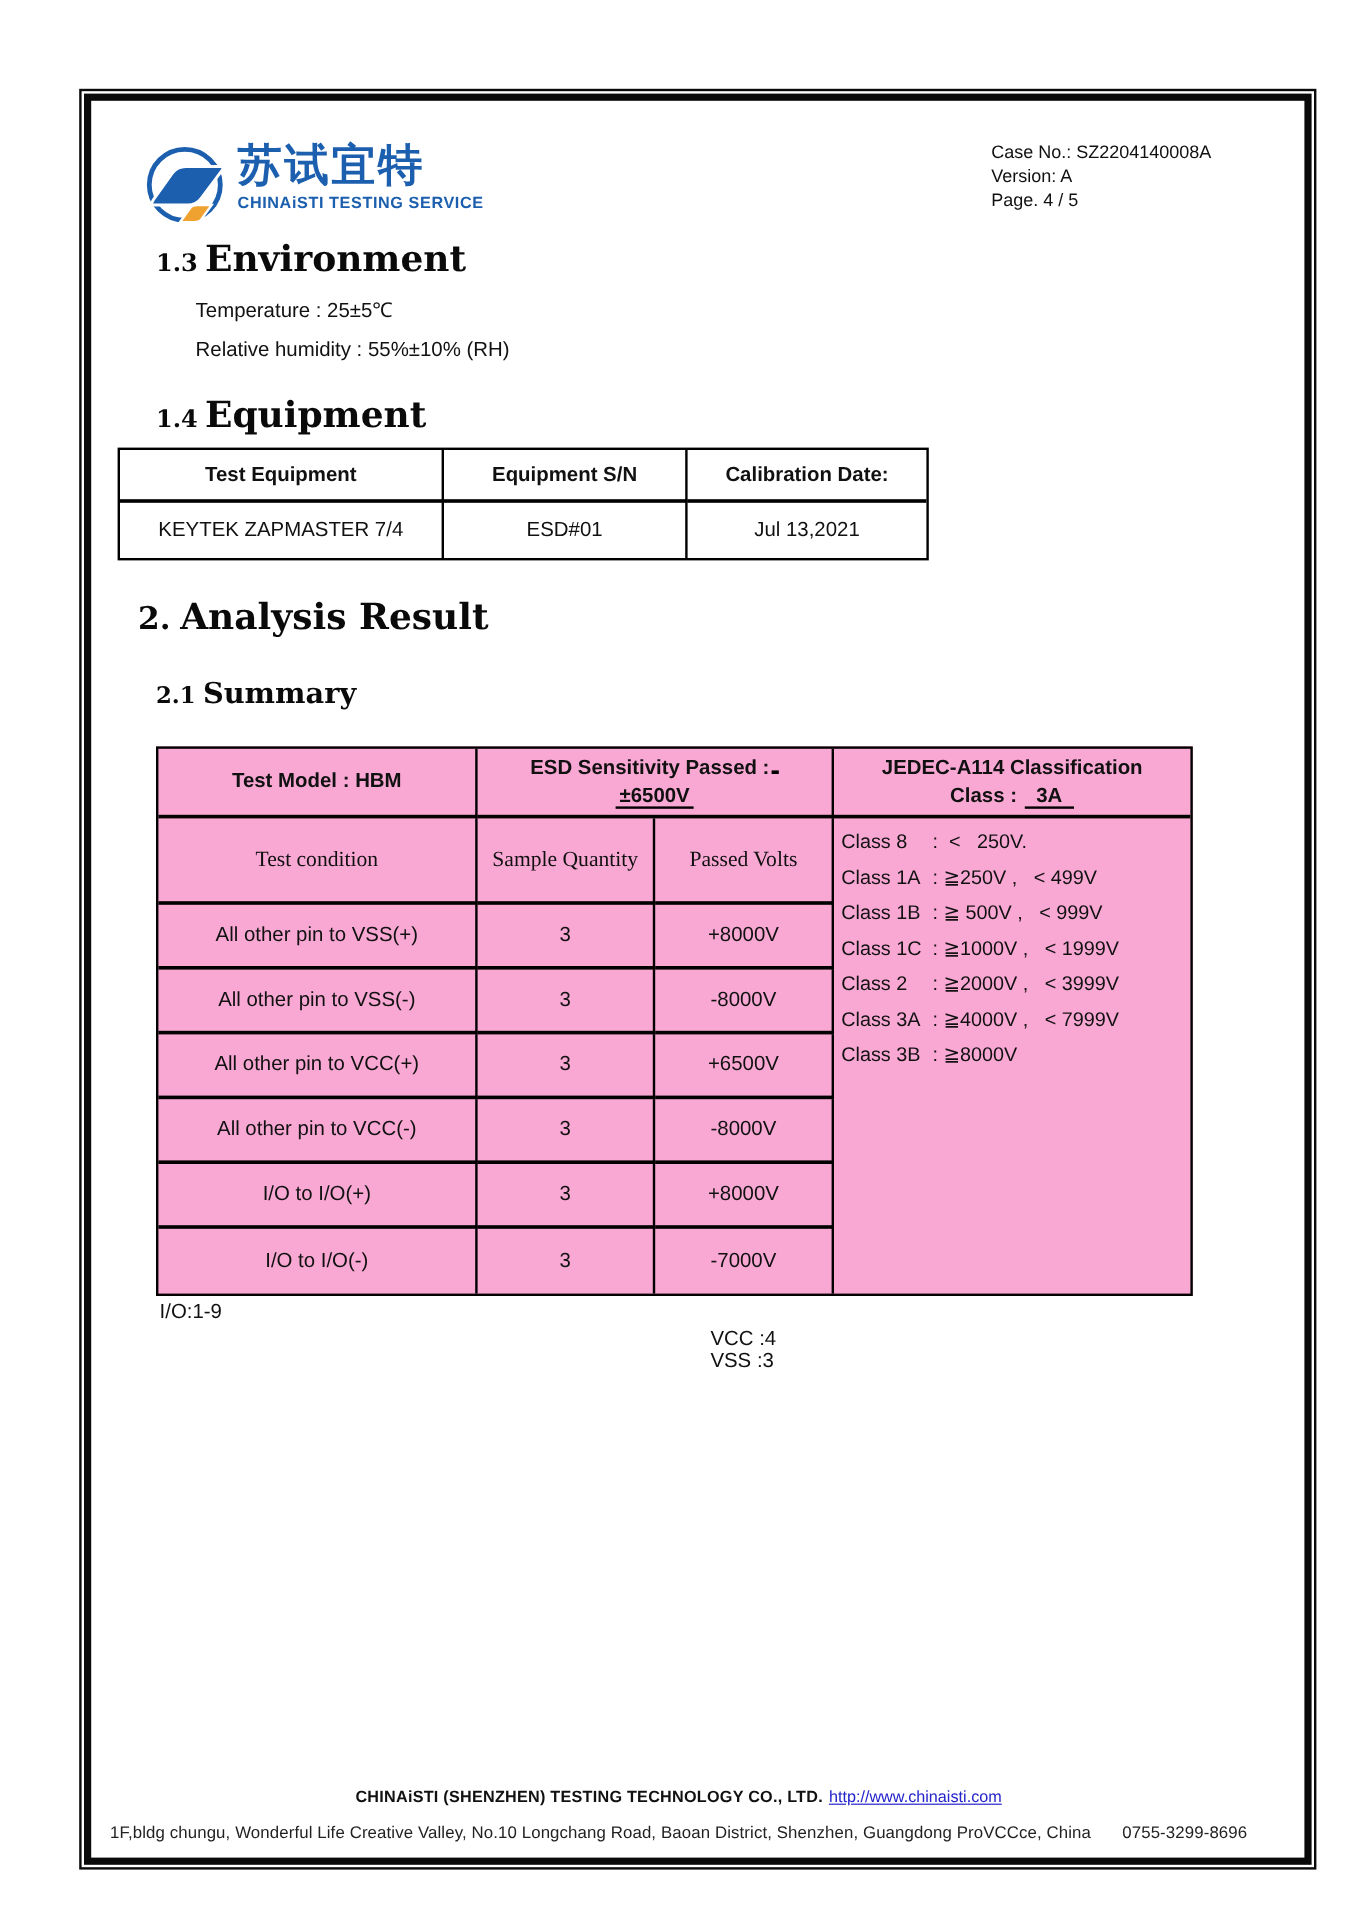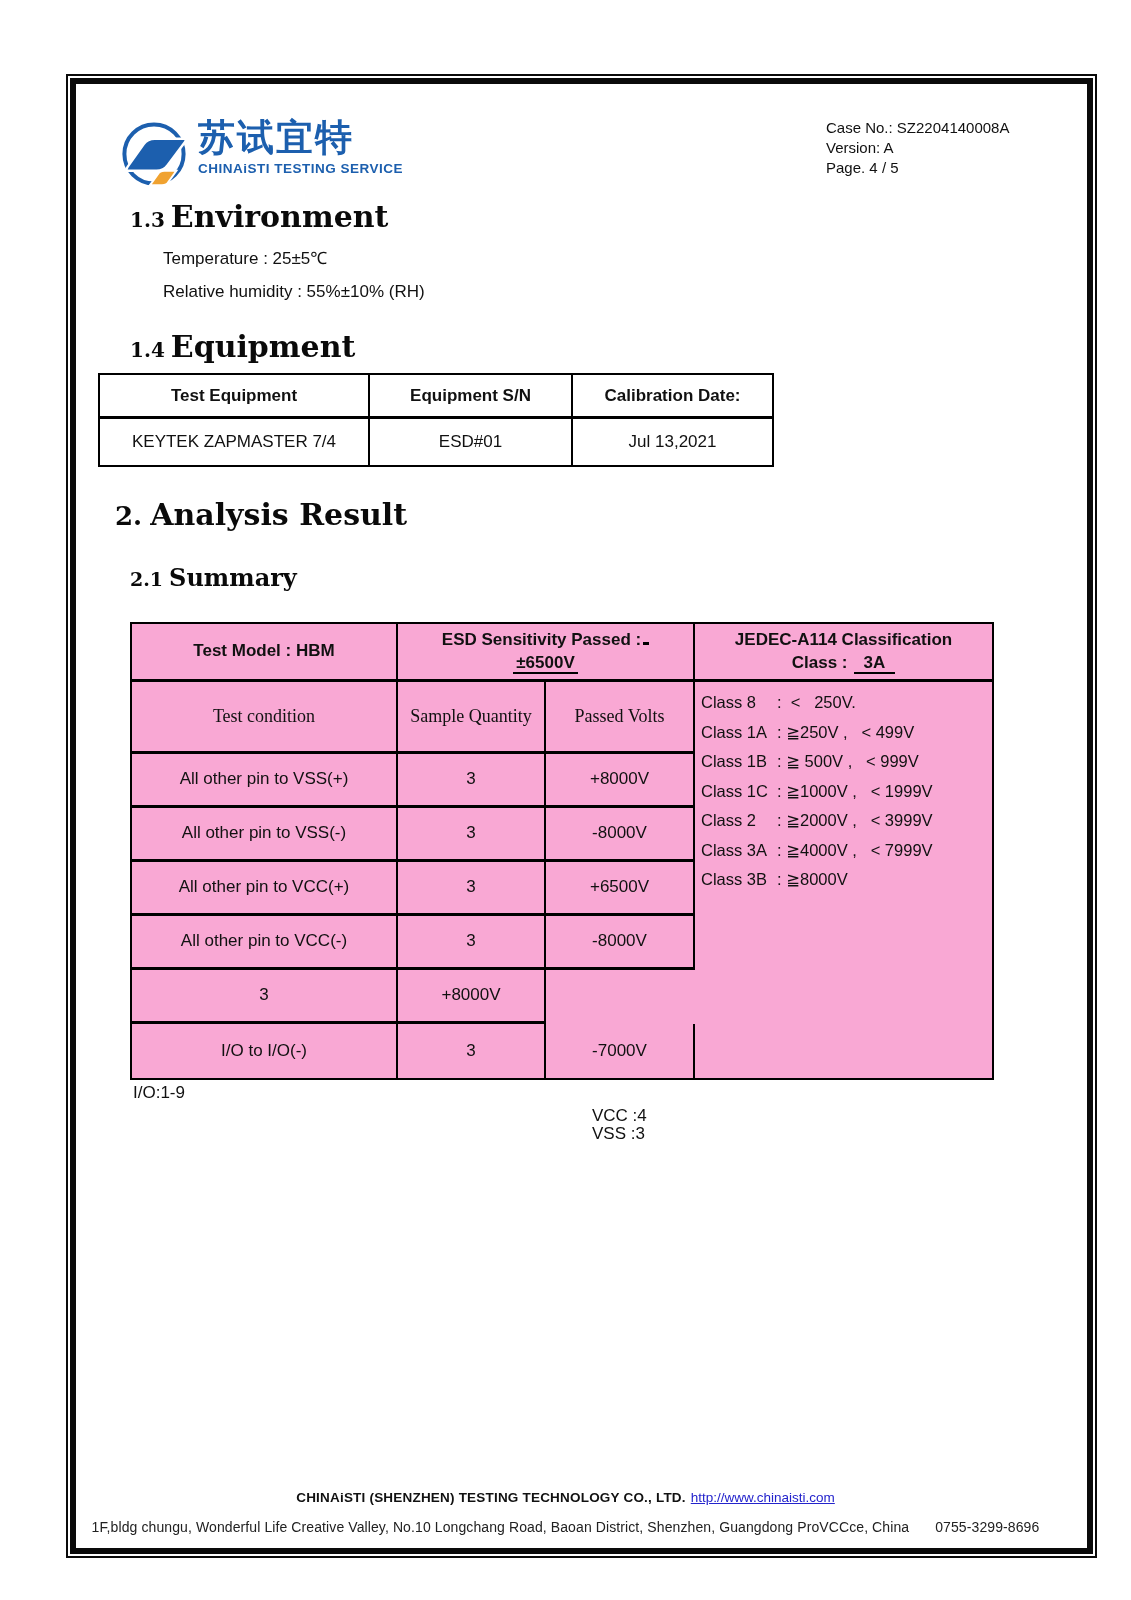--- a/index.html
+++ b/index.html
@@ -188,20 +188,21 @@
     <div class="st-cell" style="grid-row:4">-8000V</div>
 
     <div class="st-cell" style="grid-row:5">All other pin to VCC(+)</div>
     <div class="st-cell" style="grid-row:5">3</div>
     <div class="st-cell" style="grid-row:5">+6500V</div>
 
     <div class="st-cell" style="grid-row:6">All other pin to VCC(-)</div>
     <div class="st-cell" style="grid-row:6">3</div>
     <div class="st-cell" style="grid-row:6">-8000V</div>
 
+    <div class="st-cell" style="grid-row:7">I/O to I/O(+)</div>
     <div class="st-cell" style="grid-row:7">3</div>
     <div class="st-cell" style="grid-row:7">+8000V</div>
 
     <div class="st-cell no-bb" style="grid-row:8">I/O to I/O(-)</div>
     <div class="st-cell no-bb" style="grid-row:8">3</div>
     <div class="st-cell no-bb" style="grid-row:8">-7000V</div>
   </div>
 
   <div class="note note-io">I/O:1-9</div>
   <div class="note note-vss">VSS :3</div>

